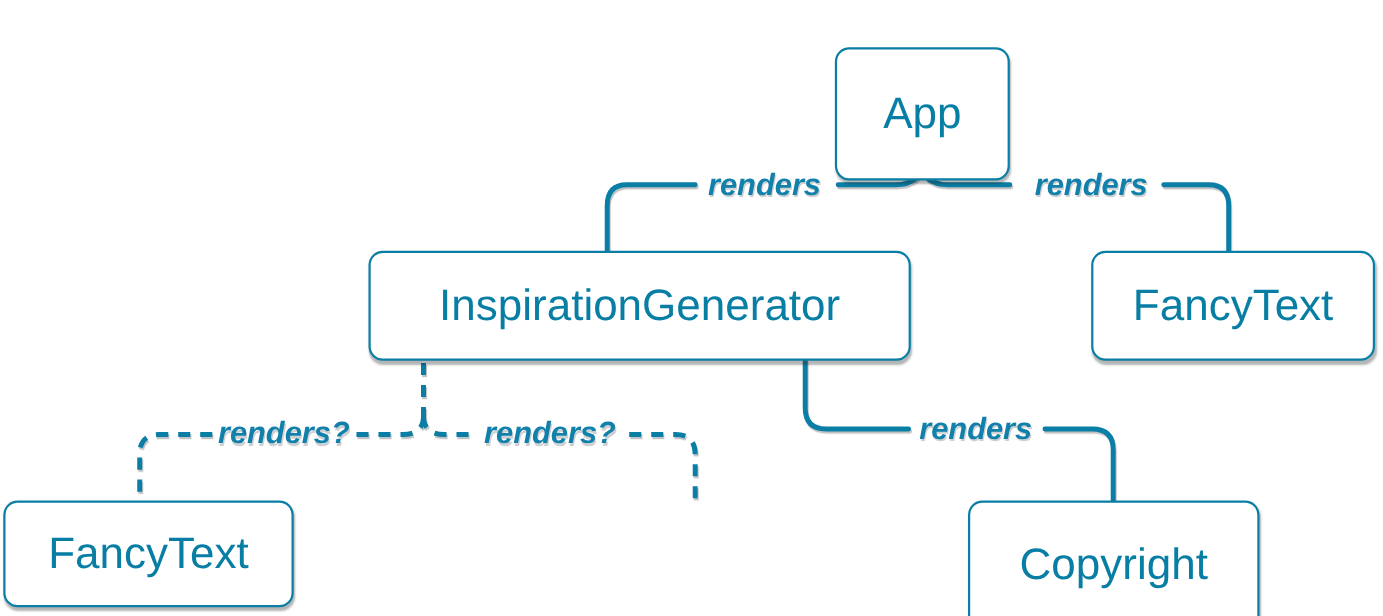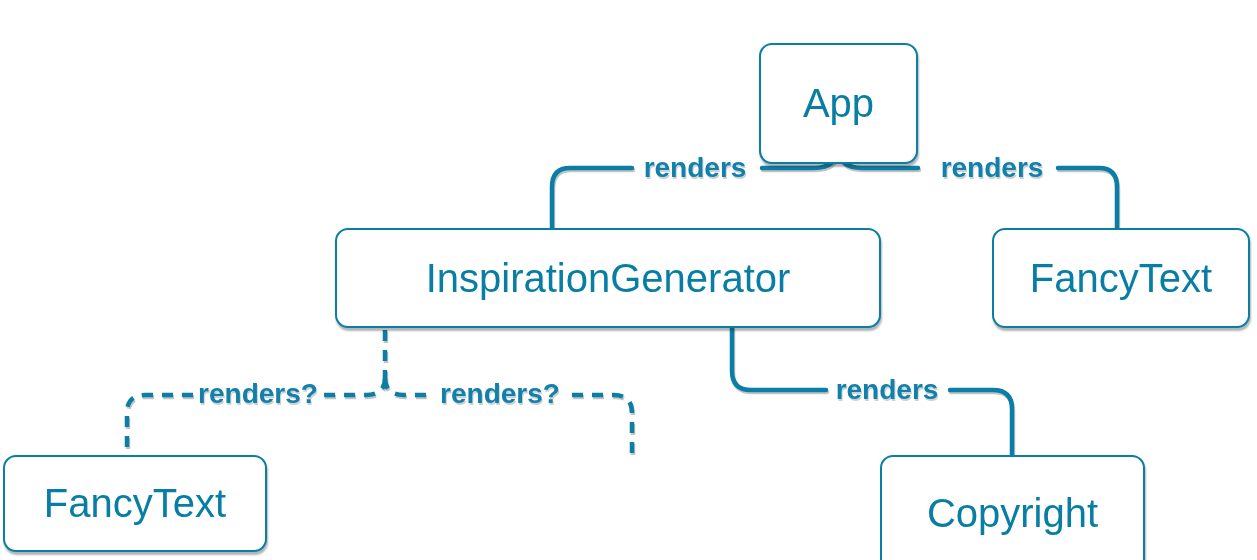--- a/index.html
+++ b/index.html
@@ -48,33 +48,34 @@
     display: flex;
     align-items: center;
     justify-content: center;
     color: var(--node-text);
     font-size: 40px;
     font-weight: 500;
     letter-spacing: 0px;
     box-shadow: 1px 3px 2px rgba(35,39,47,0.35);
   }
   .node-app            { left: 759px; top: 3px;   width: 159px; height: 121px; margin-top: 40px;  }
-  .node-inspiration    { left: 335px; top: 228px; width: 546px; height: 100px; }
+  .node-inspiration    { left: 335px; top: 228px; width: 493px; height: 100px; }
   .node-fancytext-top  { left: 992px; top: 228px; width: 258px; height: 100px; }
   .node-fancytext-bot  { left: 3px;   top: 455px; width: 264px; height: 97px;  }
   .node-color          { left: 534px; top: 455px; width: 149px; height: 97px;  }
   .node-copyright      { left: 880px; top: 455px; width: 265px; height: 117px; }
   .edge-label {
     position: absolute;
     transform: translate(-50%, -50%);
     color: var(--edge-label-text);
     font-size: 28px;
     font-weight: 700;
     white-space: nowrap;
     text-shadow: 1px 2px 0 rgba(35,39,47,0.22);
+    font-style: italic;
   }
   .label-app-ig        { left: 695px;  top: 168px; }
   .label-app-ft        { left: 992px;  top: 168px; }
   .label-ig-copyright  { left: 887px;  top: 390px; }
   .label-ig-ft         { left: 258px;  top: 394px; }
   .label-ig-color      { left: 500px;  top: 394px; }
 </style>
 </head>
 <body>
 

